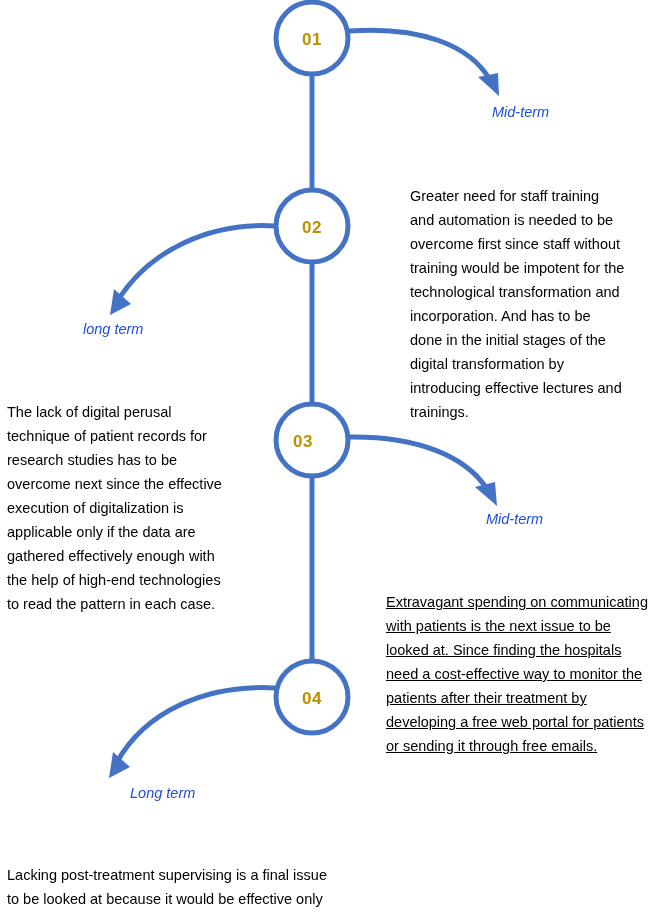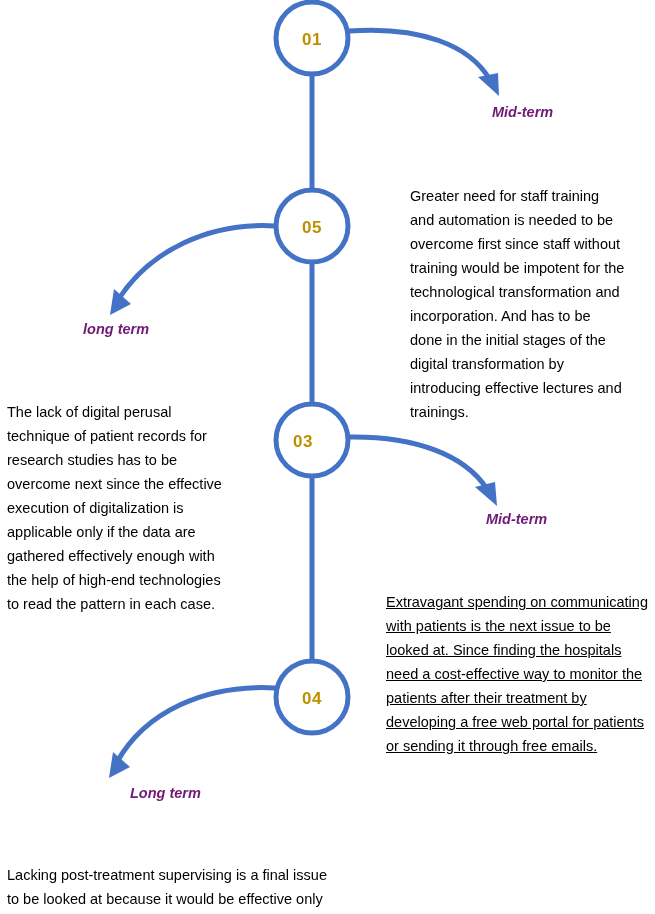--- a/index.html
+++ b/index.html
@@ -35,24 +35,23 @@
     color: #BF8F00;
     letter-spacing: 0.5px;
     line-height: 1;
     user-select: none;
   }
   .term-label {
     position: absolute;
     font-family: "Liberation Sans", sans-serif;
     font-size: 14.5px;
     font-style: italic;
-    color: #701a75;
+    color: #1d4ed8;
     white-space: nowrap;
     line-height: 1;
-    font-weight: bold;
   }
   .body-text {
     position: absolute;
     font-family: "Liberation Sans", sans-serif;
     font-size: 14.5px;
     color: #000000;
     line-height: 24px;
     text-align: left;
     margin-top: 48px;
   }
@@ -80,21 +79,21 @@
     <path d="M 275 688 C 205 684, 145 712, 117 762" fill="none" stroke="#4472C4" stroke-width="5" stroke-linecap="round"></path>
     <polygon points="109,778 113,752 130,767" fill="#4472C4"></polygon>
 
     <circle cx="312" cy="38" r="36" fill="#FFFFFF" stroke="#4472C4" stroke-width="5"></circle>
     <circle cx="312" cy="226" r="36" fill="#FFFFFF" stroke="#4472C4" stroke-width="5"></circle>
     <circle cx="312" cy="440" r="36" fill="#FFFFFF" stroke="#4472C4" stroke-width="5"></circle>
     <circle cx="312" cy="697" r="36" fill="#FFFFFF" stroke="#4472C4" stroke-width="5"></circle>
   </svg>
 
   <div class="node-number" style="left:276px; top:31px;">01</div>
-  <div class="node-number" style="left:276px; top:219px;">05</div>
+  <div class="node-number" style="left:276px; top:219px;">02</div>
   <div class="node-number" style="left:267px; top:433px;">03</div>
   <div class="node-number" style="left:276px; top:690px;">04</div>
 
   <div class="term-label" style="left:492px; top:105px;">Mid-term</div>
   <div class="body-text" style="left:410px; top:136px; width:216px;">Greater need for staff training and automation is needed to be overcome first since staff without training would be impotent for the technological transformation and incorporation. And has to be done in the initial stages of the digital transformation by introducing effective lectures and trainings.</div>
 
   <div class="term-label" style="left:83px; top:322px;">long term</div>
   <div class="body-text" style="left:7px; top:352px; width:224px;">The lack of digital perusal technique of patient records for research studies has to be overcome next since the effective execution of digitalization is applicable only if the data are gathered effectively enough with the help of high-end technologies to read the pattern in each case.</div>
 
   <div class="term-label" style="left:486px; top:512px;">Mid-term</div>

